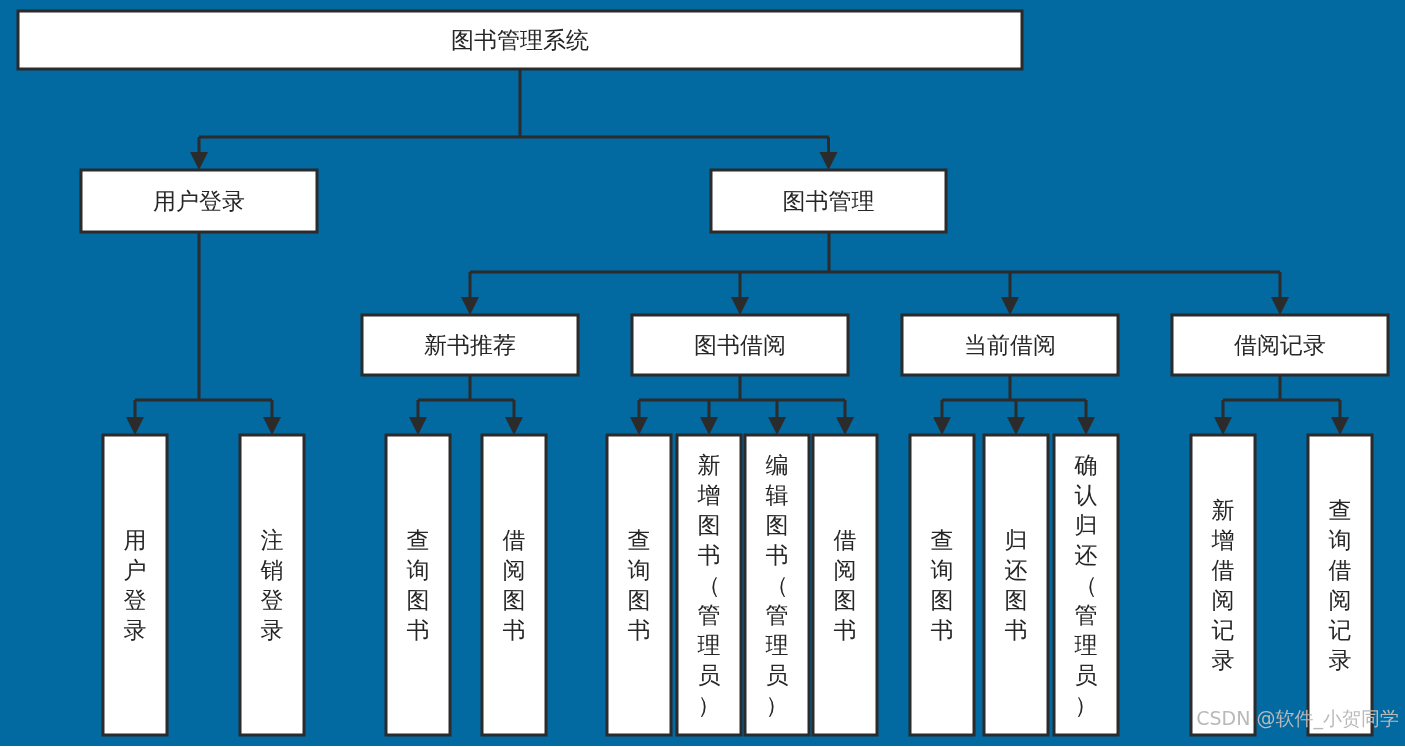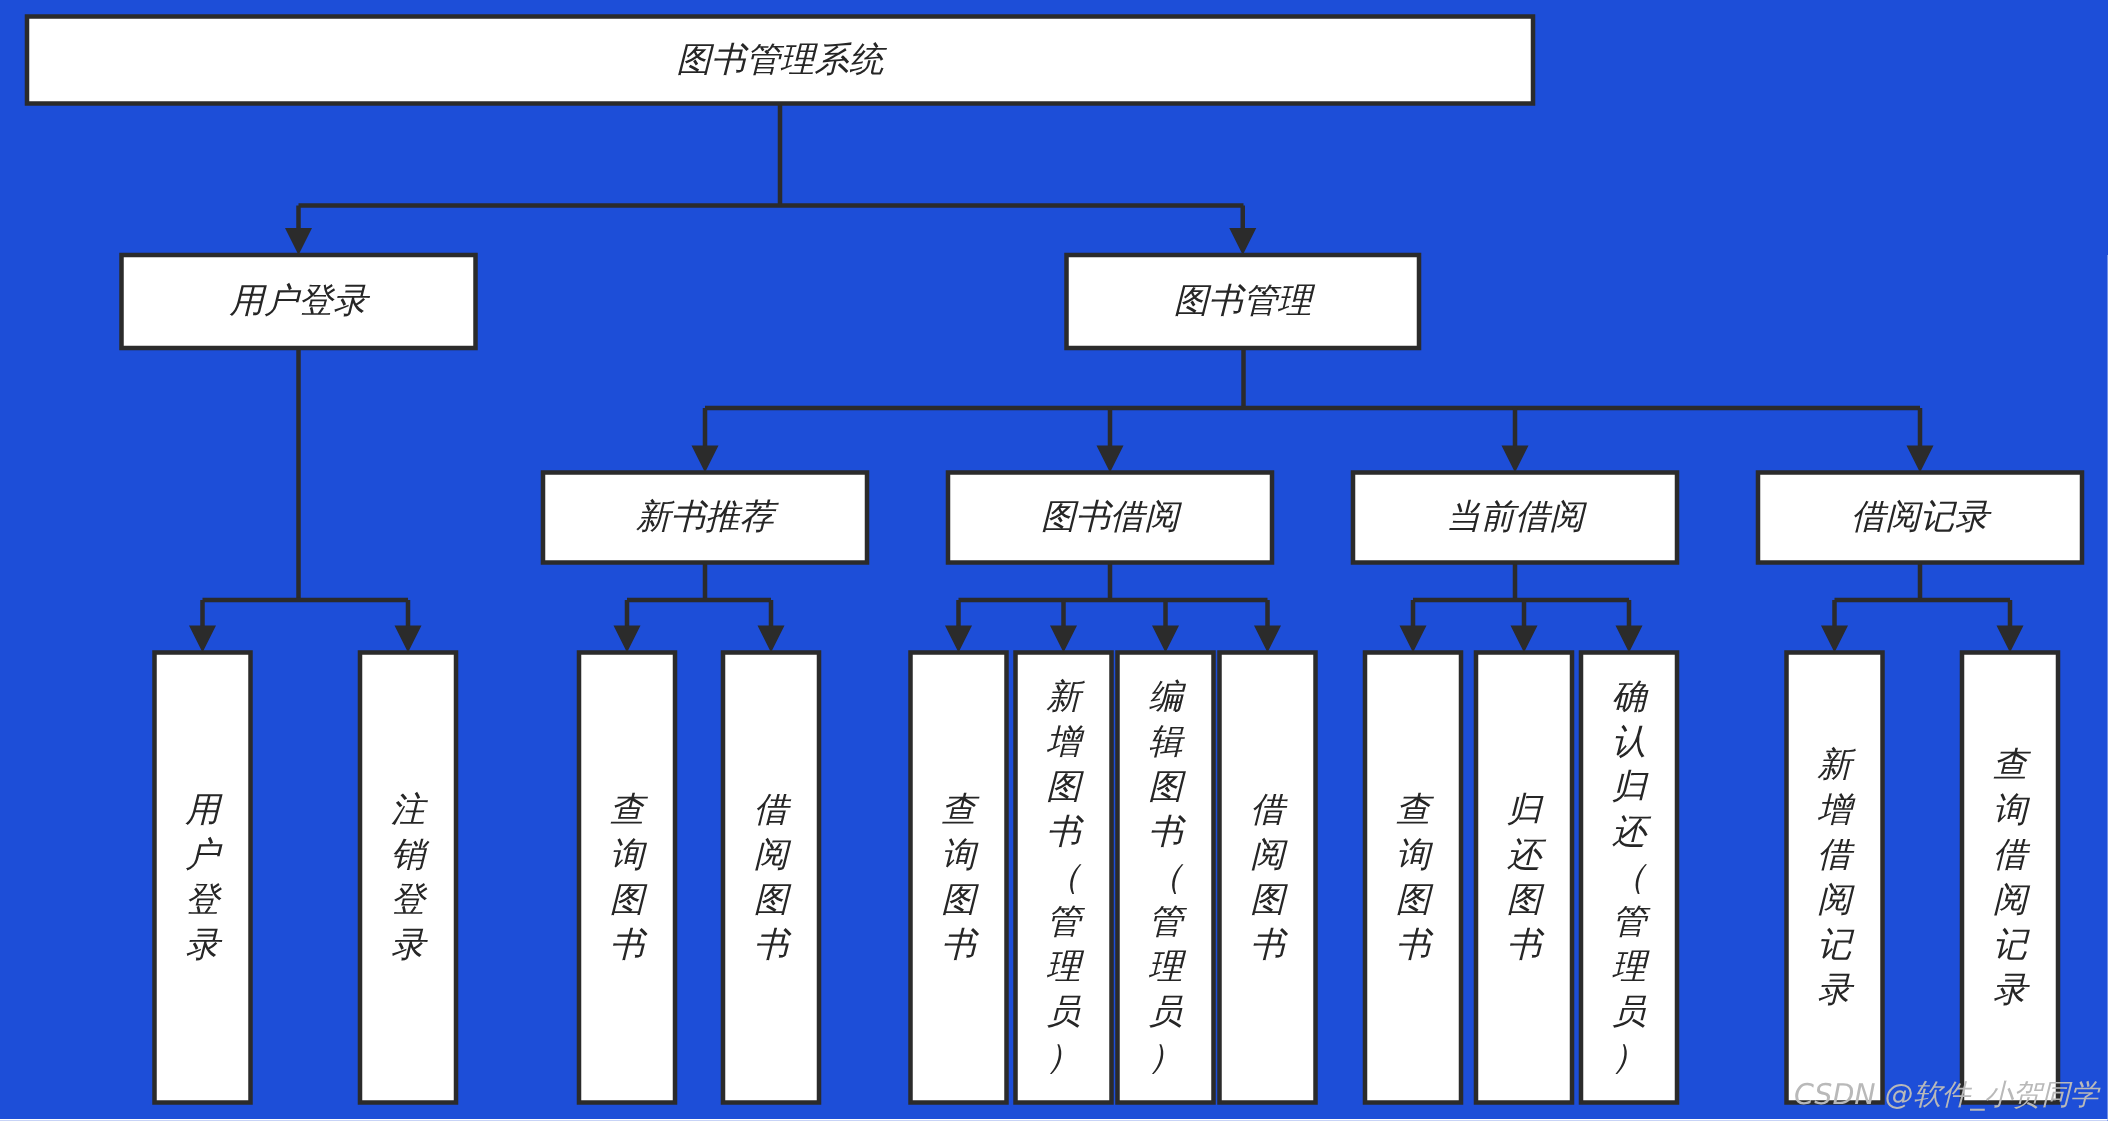--- a/index.html
+++ b/index.html
@@ -10,22 +10,21 @@
   body {
     width: 1405px;
     height: 747px;
     font-family: "DejaVu Sans", "Liberation Sans", sans-serif;
     overflow: hidden;
   }
   #diagram-root {
     position: relative;
     width: 1405px;
     height: 746px;
-    background: #1d4ed8;
-    font-style: italic;
+    background: #0369a1;
   }
   svg#flowchart {
     position: absolute;
     left: 0;
     top: 0;
     width: 1405px;
     height: 747px;
     display: block;
   }
   .node-rect {
@@ -45,21 +44,21 @@
     stroke-width: 3;
     fill: none;
   }
   .arrow-head {
     fill: #2b2b2b;
     stroke: none;
   }
   .watermark-text {
     position: absolute;
     right: 6px;
-    bottom: 3px;
+    bottom: 14px;
     color: #b9b9b9;
     font-size: 19px;
     font-family: "DejaVu Sans", "Liberation Sans", sans-serif;
     white-space: nowrap;
     user-select: none;
   }
 </style>
 </head>
 <body>
 

